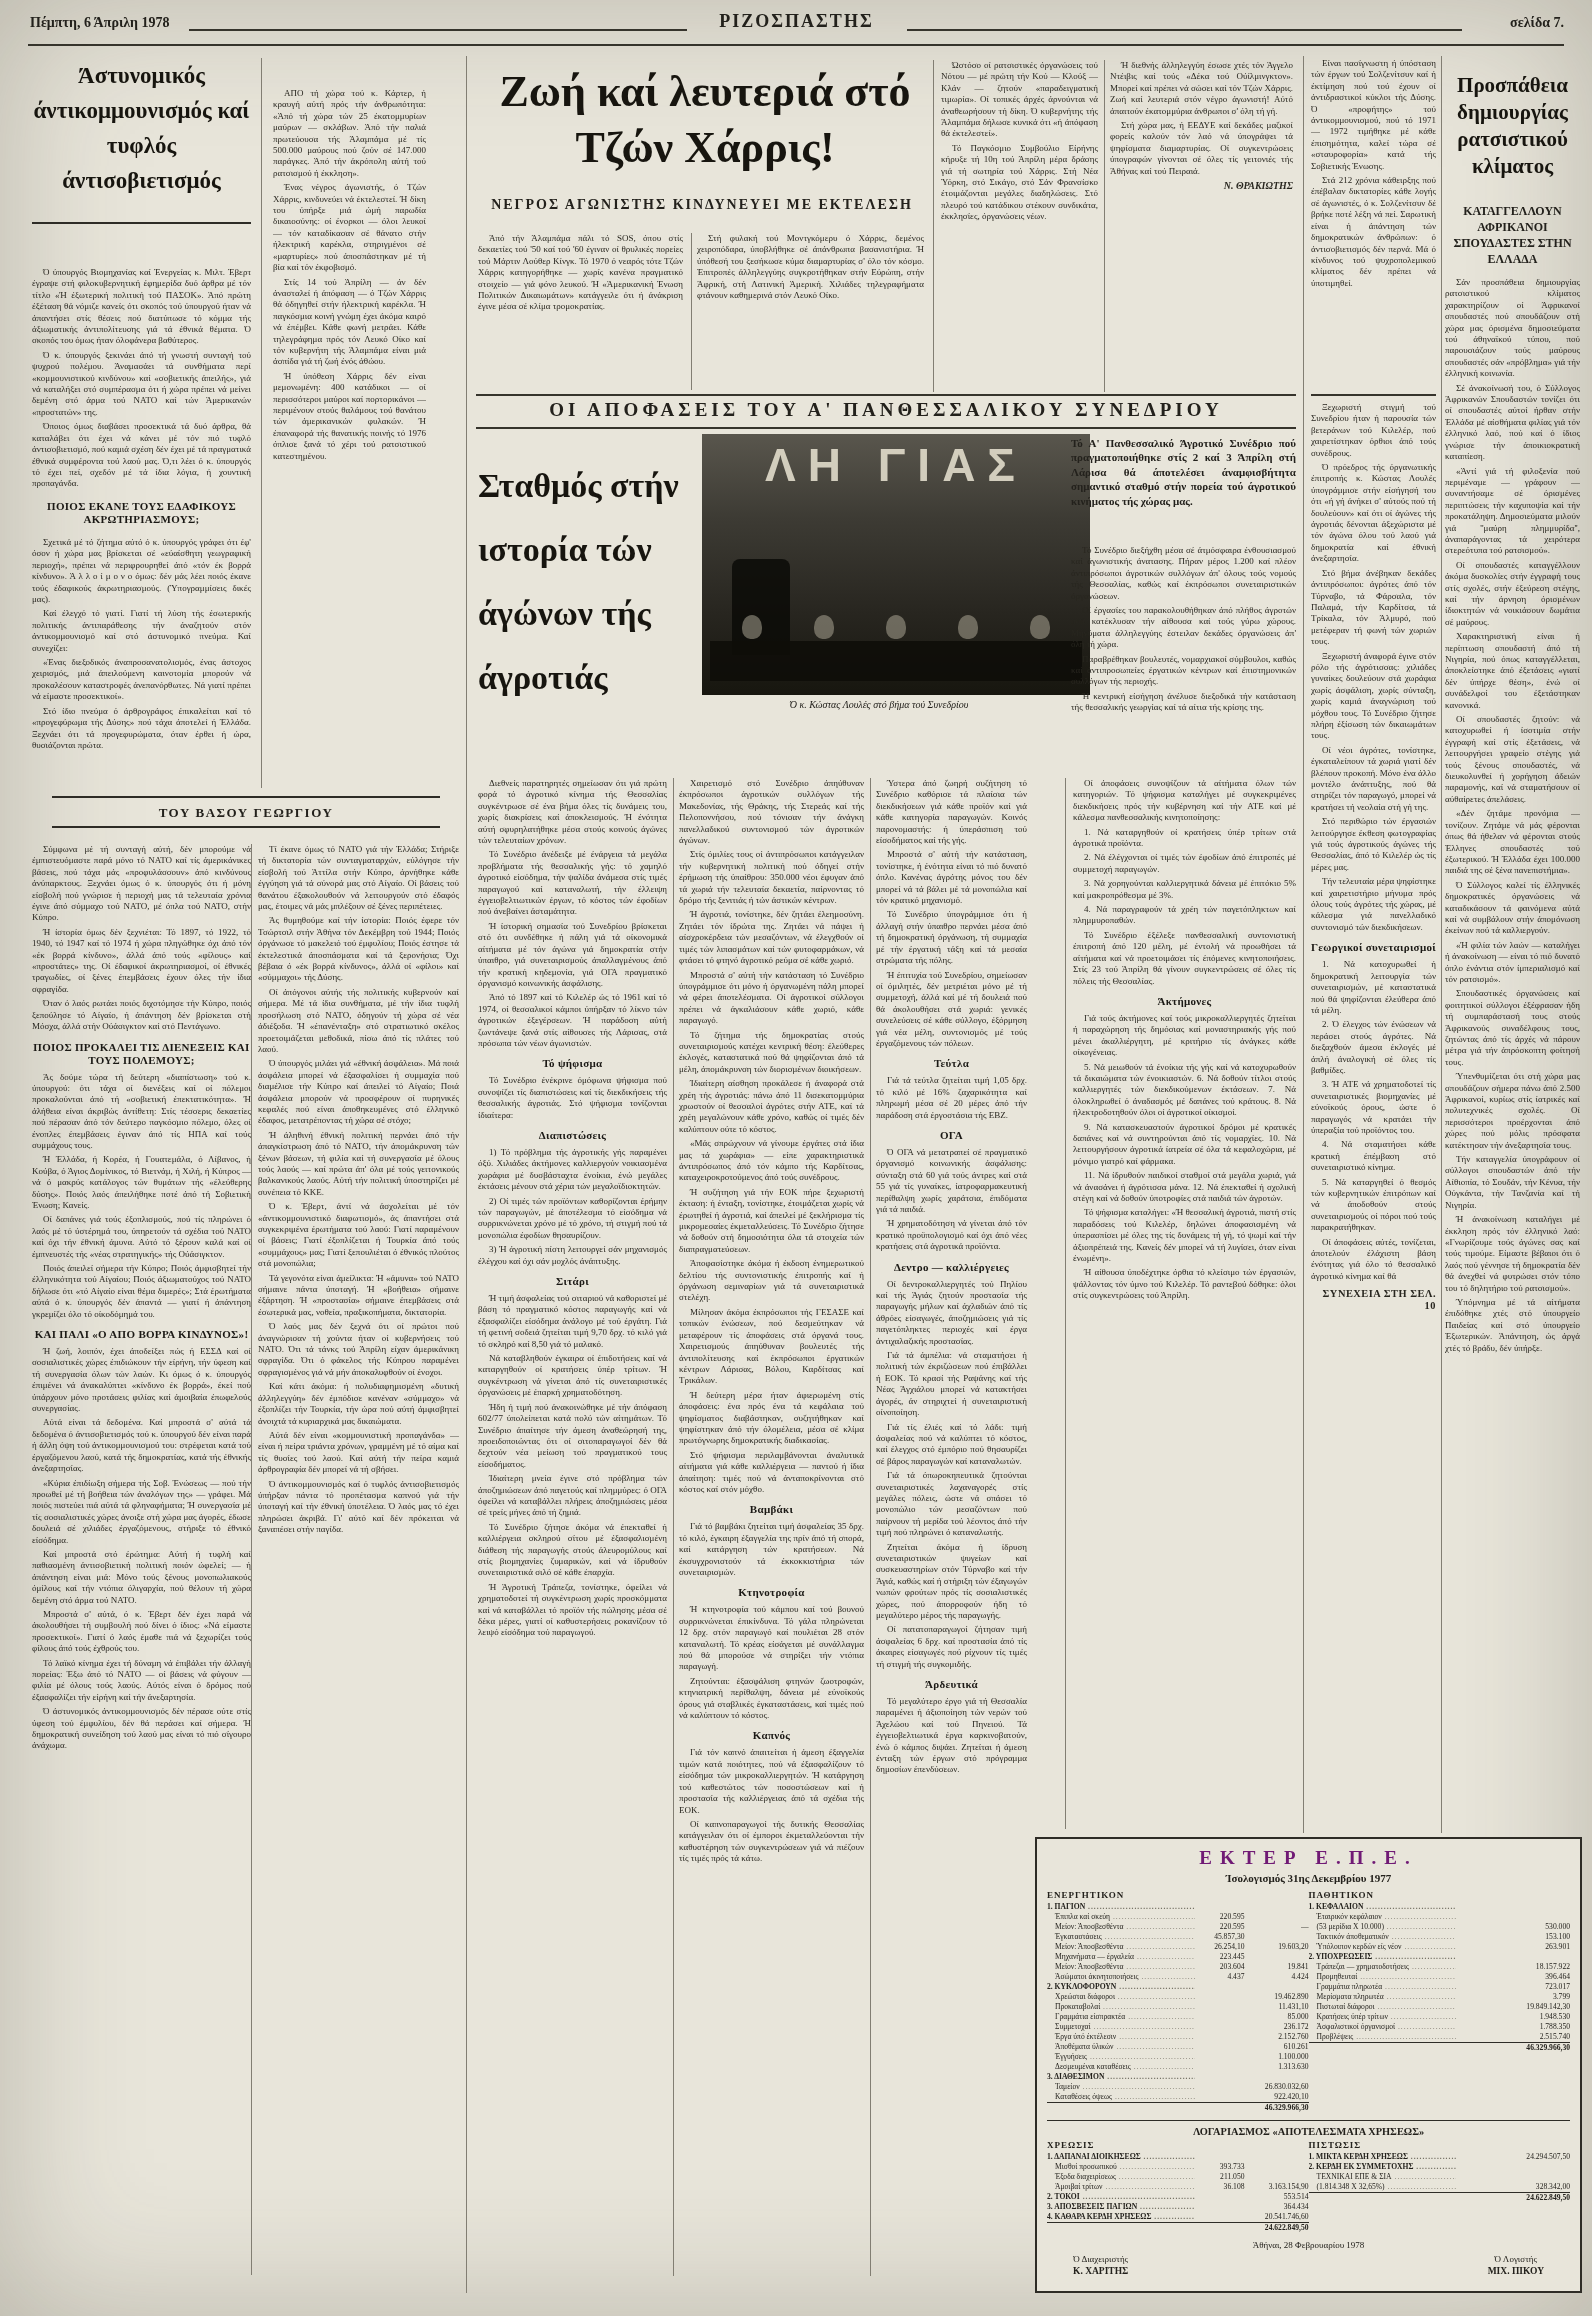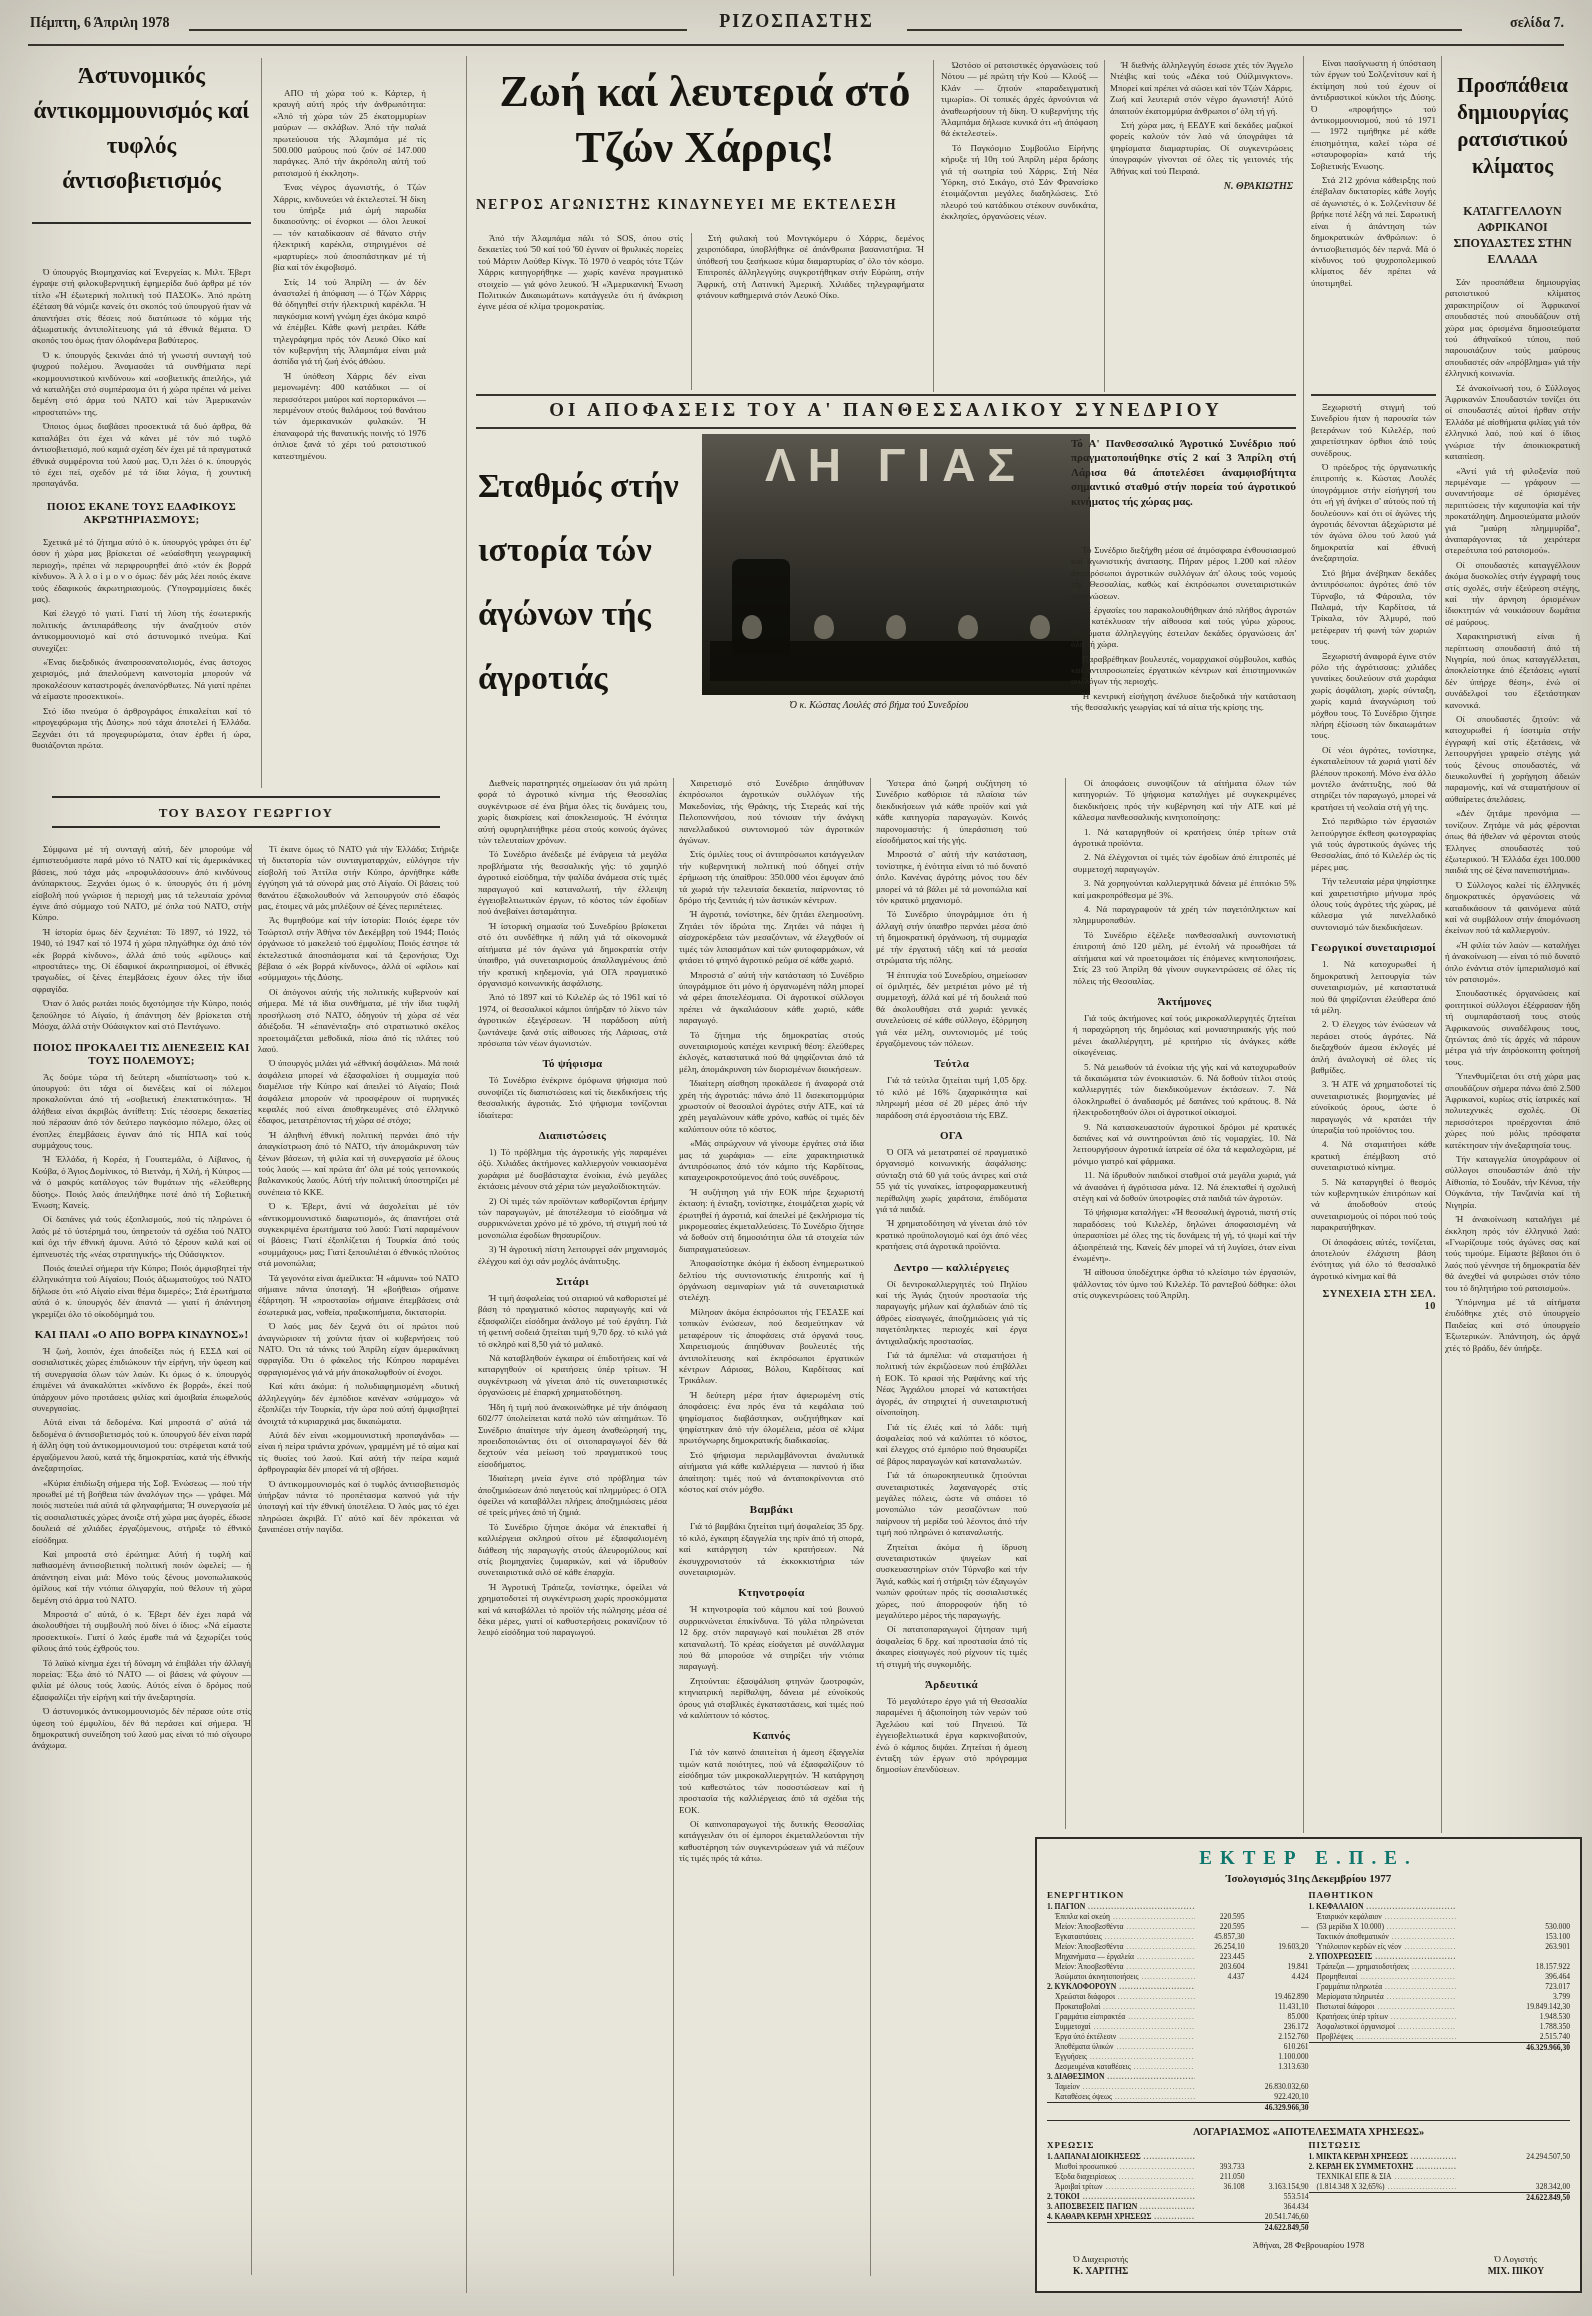--- a/index.html
+++ b/index.html
@@ -26,21 +26,21 @@
 #anticom-sec1{left:32px;top:492px;width:219px;position:absolute}
 #anticom-p2{left:32px;top:537px;width:219px;height:255px}
 #byline{left:52px;top:796px;width:388px;height:32px;border-top:2px solid #2e2c26;border-bottom:2px solid #2e2c26;text-align:center;font-weight:bold;font-size:13px;line-height:29px;letter-spacing:1.5px}
 #anticom-c1{left:32px;top:844px;width:219px;height:1431px}
 #anticom-c2{left:258px;top:844px;width:201px;height:1431px}
 #vr-a{left:251px;top:844px;height:1431px}
 #vr-b{left:261px;top:58px;height:730px}
 #vr-main{left:466px;top:56px;height:2237px}
 #harris-lead{left:273px;top:88px;width:153px;height:698px}
 #harris-headline{left:476px;top:64px;width:458px;font-size:44px;line-height:56px;text-align:center}
-#harris-subhead{left:476px;top:197px;width:452px;font-weight:bold;font-size:14px;letter-spacing:2px}
+#harris-subhead{left:476px;top:197px;width:452px;text-align:center;font-weight:bold;font-size:14px;letter-spacing:2px}
 #harris-c1{left:478px;top:233px;width:205px;height:157px}
 #harris-c2{left:697px;top:233px;width:227px;height:157px}
 #harris-c3{left:941px;top:60px;width:157px;height:332px}
 #harris-c4{left:1110px;top:60px;width:183px;height:332px}
 #vr-h1{left:933px;top:60px;height:332px}
 #vr-h2{left:1104px;top:60px;height:332px}
 #vr-h3{left:691px;top:233px;height:157px}
 #brief{left:1311px;top:58px;width:125px;height:334px}
 #vr-r1{left:1303px;top:56px;height:1777px}
 #vr-r2{left:1441px;top:56px;height:1777px}
@@ -63,21 +63,21 @@
 #cg-intro{left:1071px;top:545px;width:225px;height:225px}
 #cg-a{left:478px;top:778px;width:189px;height:1498px}
 #cg-b{left:679px;top:778px;width:185px;height:1498px}
 #cg-c{left:876px;top:778px;width:151px;height:1498px}
 #cg-d{left:1073px;top:778px;width:223px;height:1051px}
 #cg-e{left:1311px;top:402px;width:125px;height:1427px}
 #vr-c1{left:673px;top:778px;height:1498px}
 #vr-c2{left:870px;top:778px;height:1498px}
 #vr-c3{left:1065px;top:778px;height:1051px}
 #ekter{left:1035px;top:1837px;width:547px;height:456px;border:2px solid #2e2c26;padding:8px 10px;background:#e8e5da}
-#ekter .t1{text-align:center;font-weight:bold;font-size:19px;letter-spacing:8px;color:#0f766e}
+#ekter .t1{text-align:center;font-weight:bold;font-size:19px;letter-spacing:8px;color:#701a75}
 #ekter .t2{text-align:center;font-size:11px;margin:3px 0 6px;font-weight:bold}
 #ekter .cols{display:flex;}
 #ekter .bcol{flex:1;min-width:0}
 #ekter .bhead{font-weight:bold;font-size:9px;margin-bottom:2px;letter-spacing:1px}
 #ekter .pl{text-align:center;font-weight:bold;font-size:10.4px;margin:7px 0 3px;border-top:1px solid #2e2c26;padding-top:5px}
 #ekter .date{text-align:center;font-size:9px;margin-top:7px}
 #ekter .sigs{display:flex;justify-content:space-between;margin-top:4px;font-size:9px;text-align:center;padding:0 26px}
 #ekter .sigs b{display:block;font-size:9.5px;margin-top:2px}
 .bsrow{display:flex;font-size:7.6px;line-height:10px}
 .bsrow .lbl{flex:1;white-space:nowrap;overflow:hidden}

